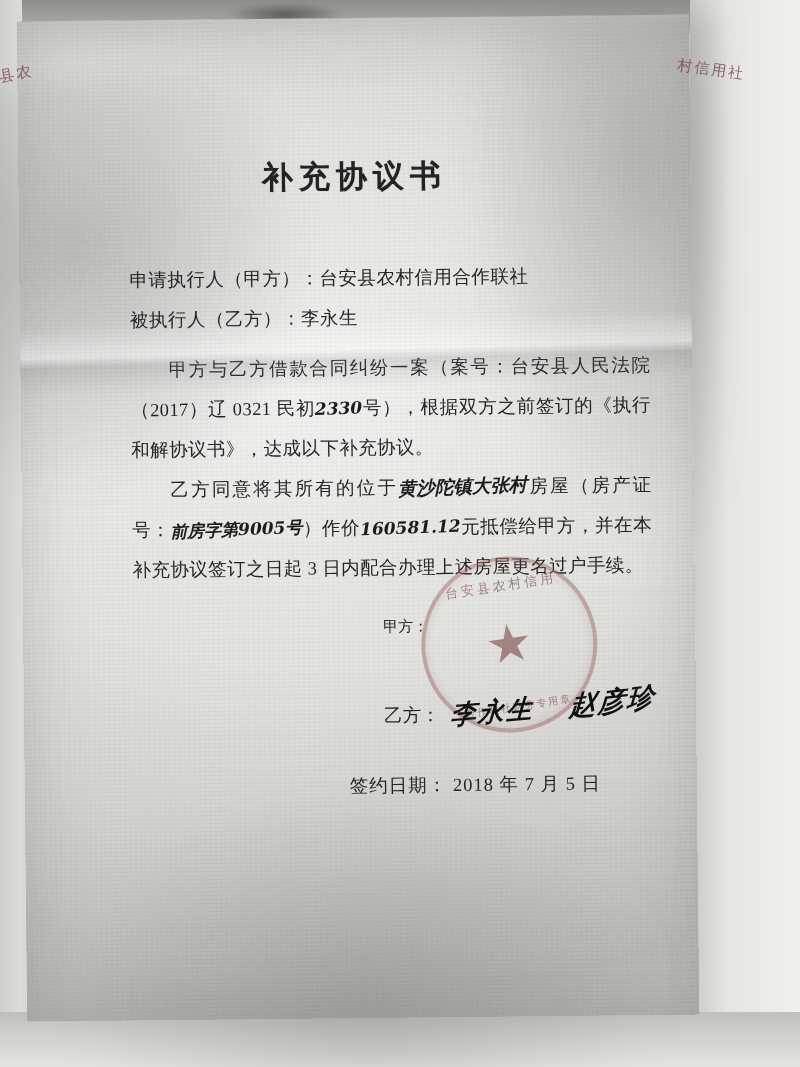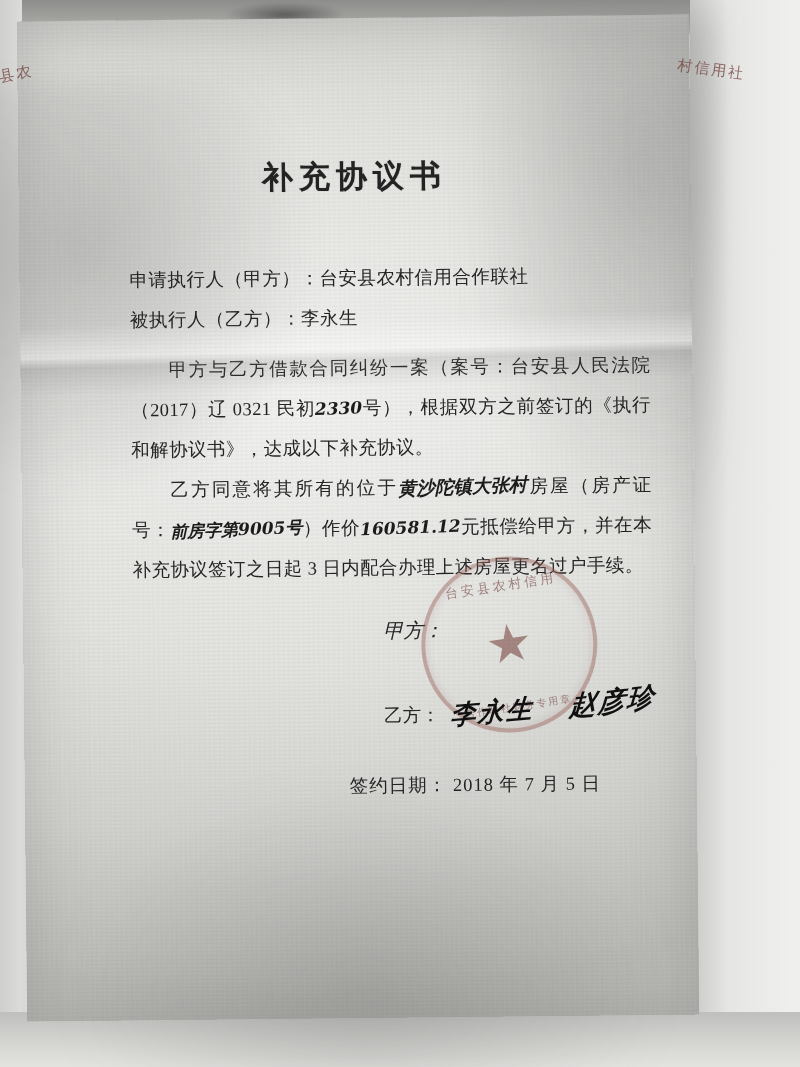--- a/index.html
+++ b/index.html
@@ -173,23 +173,22 @@
     text-decoration: none;
     transform: rotate(-1.5deg);
     display: inline-block;
   }
   .hand-sm { font-size: 17px; }
 
   .sig-a {
     position: absolute;
     left: 360px;
     top: 600px;
-    font-size: 20px;
-    color: #262626;
-    font-style: italic;
+    font-size: 15px;
+    color: #262626;
   }
   .sig-b {
     position: absolute;
     left: 360px;
     top: 678px;
     font-size: 18.5px;
     color: #262626;
   }
   .sig-b .hand-name {
     font-family: "DejaVu Serif", serif;

